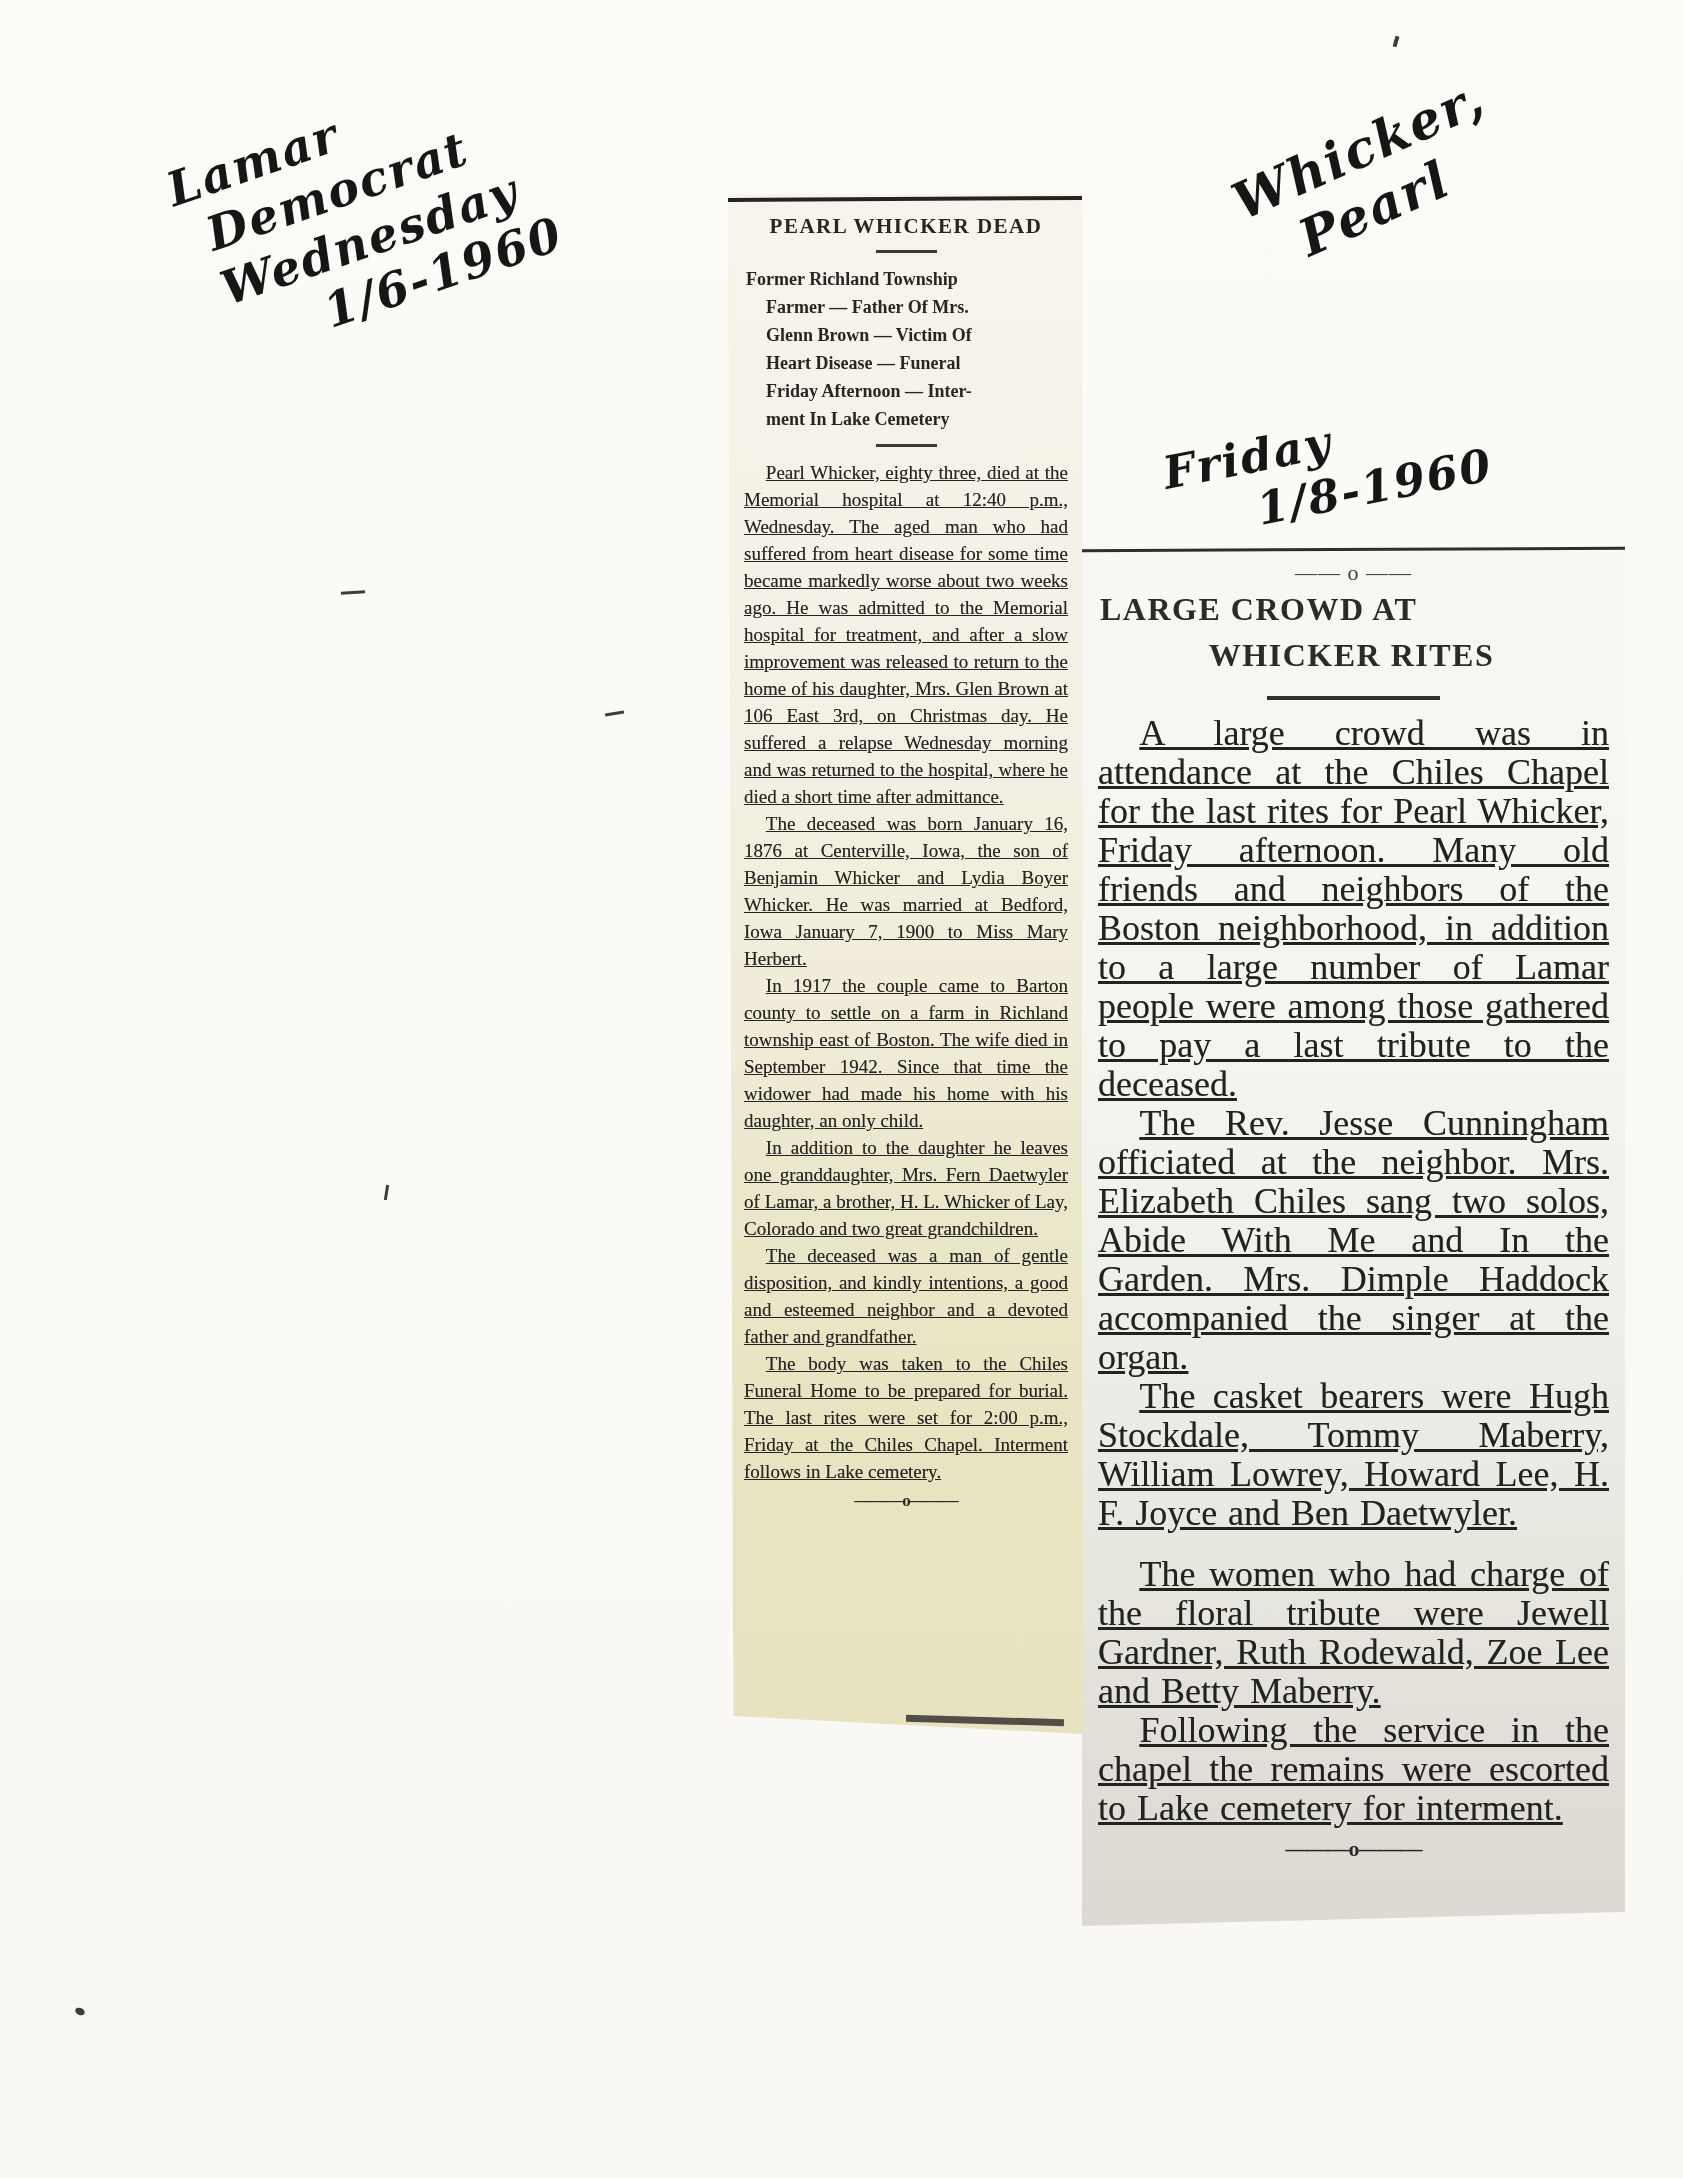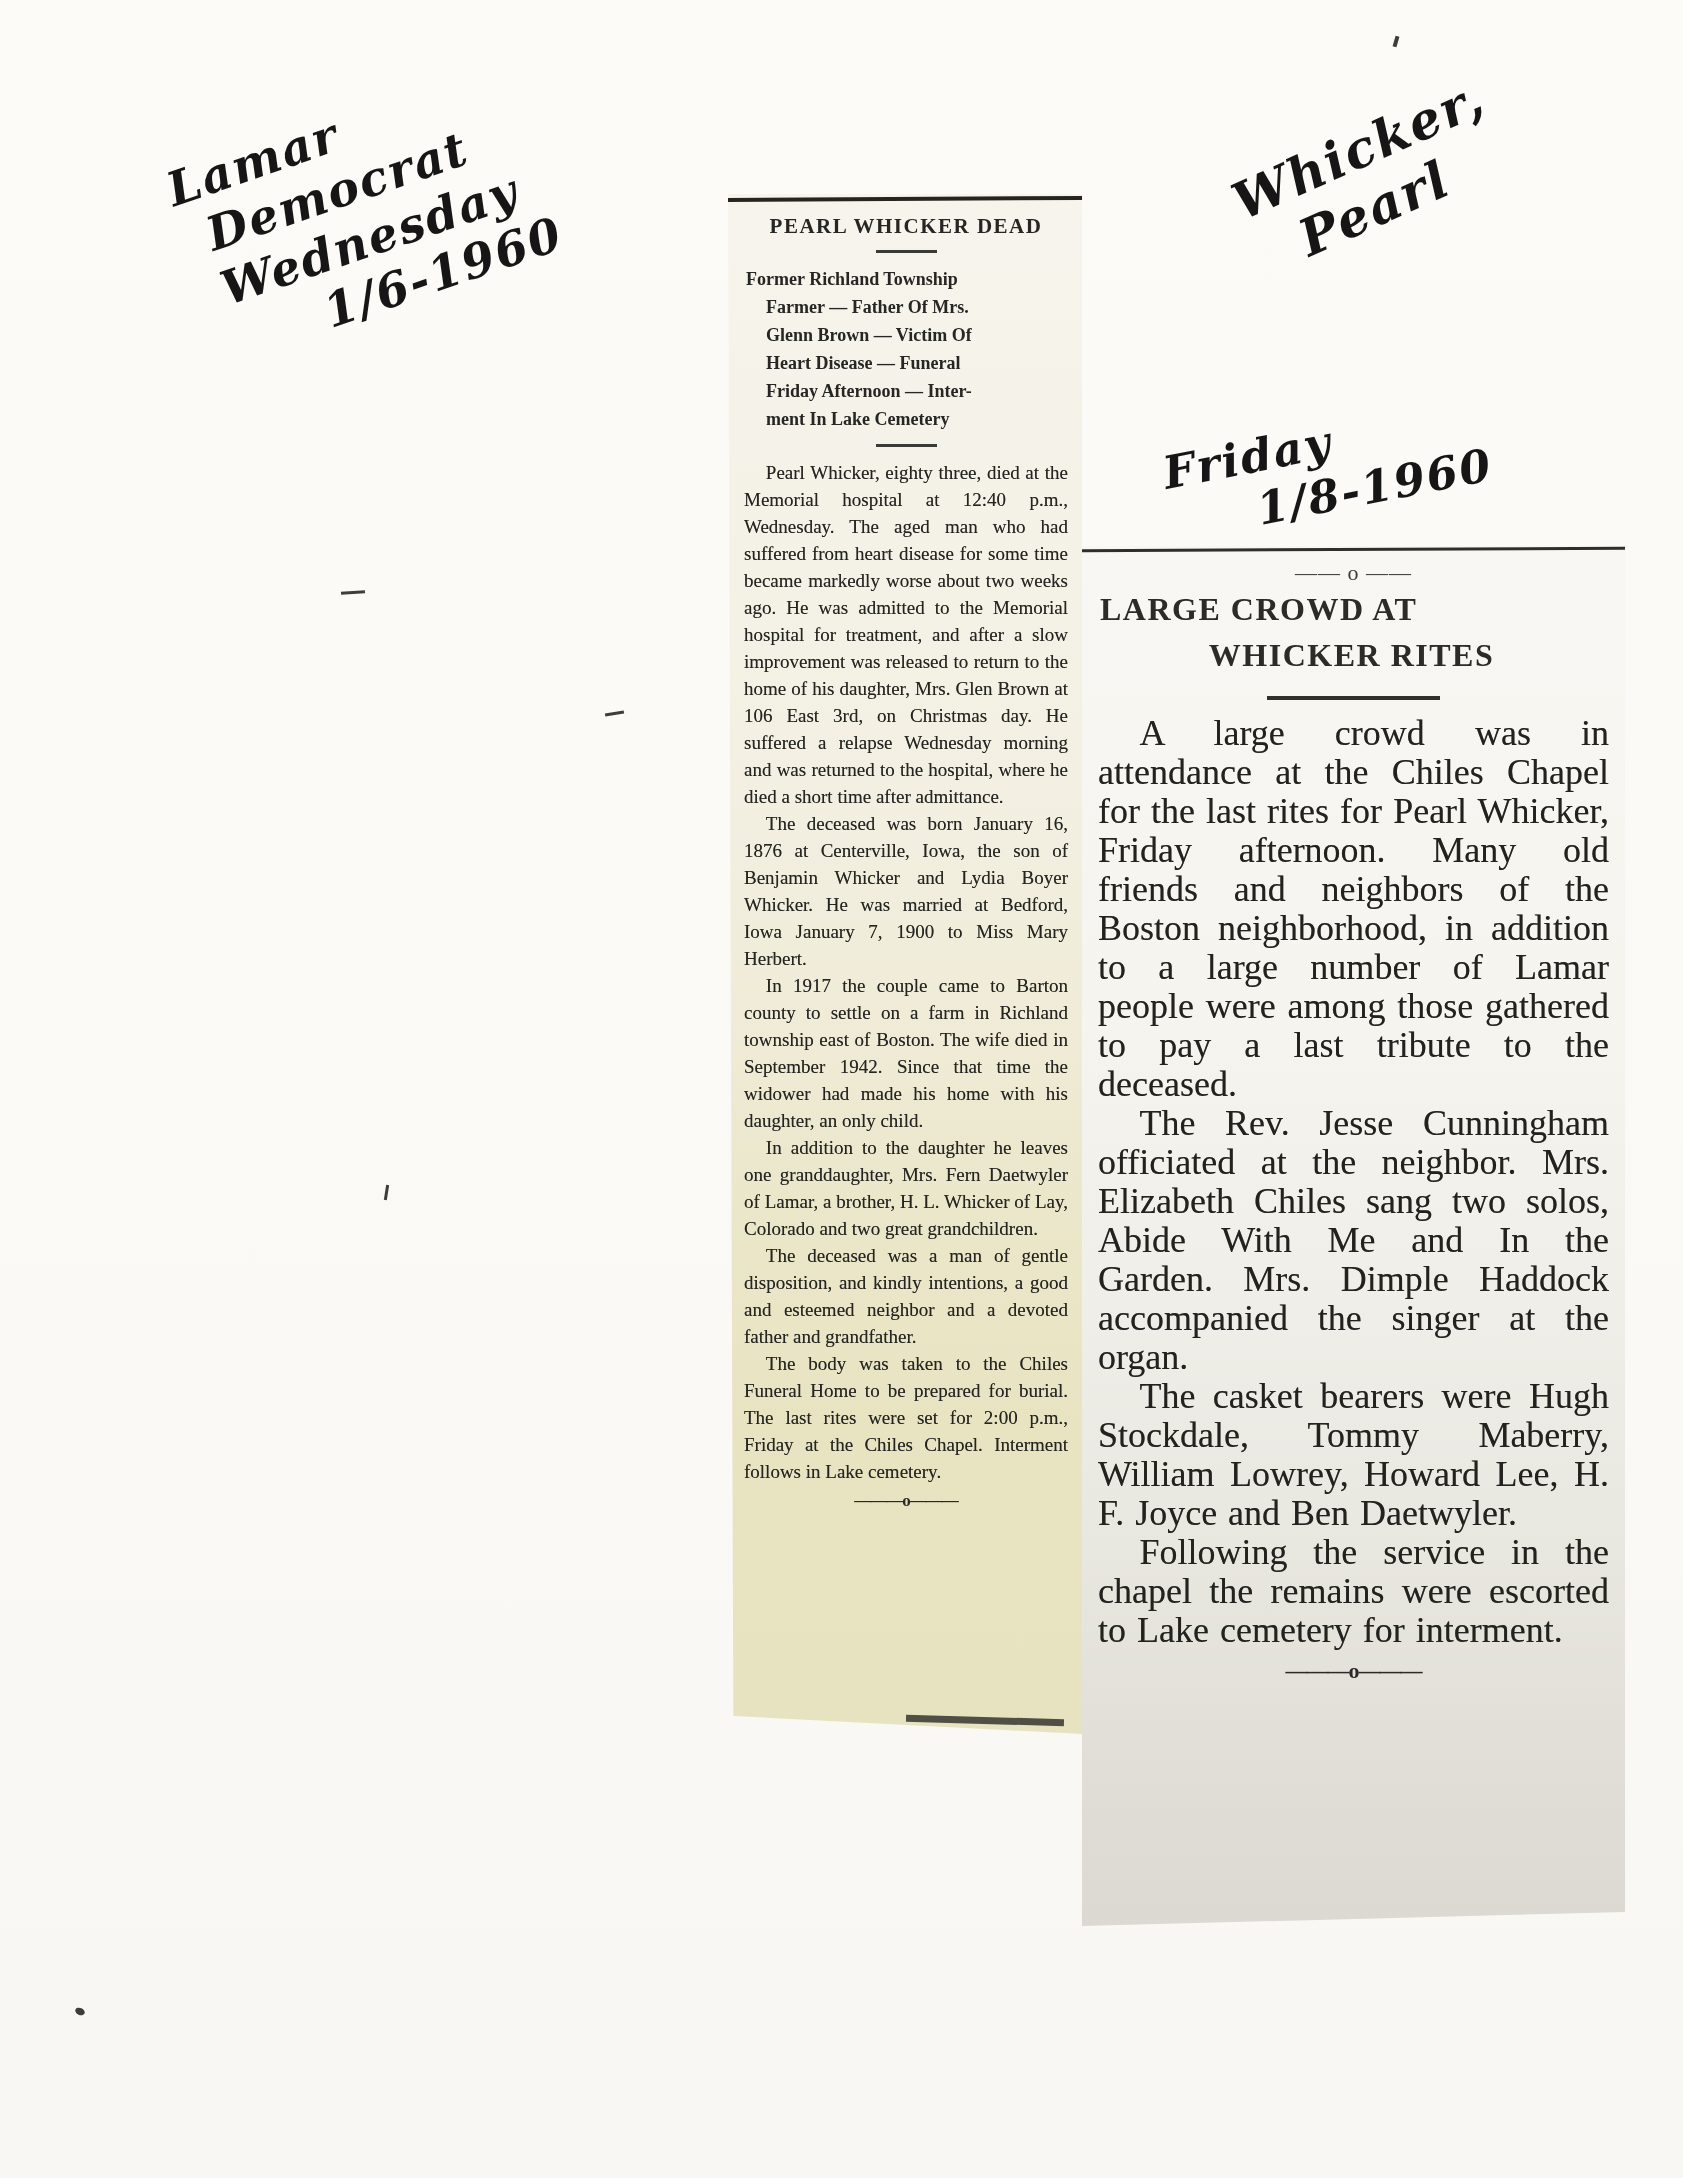--- a/index.html
+++ b/index.html
@@ -52,20 +52,21 @@
   
   .clip {
     position: absolute;
     box-sizing: border-box;
     box-shadow: 0 1px 6px rgba(60,55,40,0.18);
   }
   .clip p {
     margin: 0;
     text-align: justify;
     text-indent: 1.15em;
+    text-decoration: underline;
   }
   .end-divider {
     text-align: center;
     letter-spacing: -1px;
     color: #2a2a28;
     font-weight: bold;
   }
 
   
   .clip-1 {
@@ -219,20 +220,21 @@
   <article class="clip clip-2">
     <div class="clip2-topline"></div>
     <div class="top-divider">—— o ——</div>
     <h2 class="hl2-line1">LARGE CROWD AT</h2>
     <h2 class="hl2-line2">WHICKER RITES</h2>
     <div class="hl2-rule"></div>
     <div class="body2">
       <p>A large crowd was in attendance at the Chiles Chapel for the last rites for Pearl Whicker, Friday afternoon. Many old friends and neighbors of the Boston neighborhood, in addition to a large number of Lamar people were among those gathered to pay a last tribute to the deceased.</p>
       <p>The Rev. Jesse Cunningham officiated at the neighbor. Mrs. Elizabeth Chiles sang two solos, Abide With Me and In the Garden. Mrs. Dimple Haddock accompanied the singer at the organ.</p>
       <p>The casket bearers were Hugh Stockdale, Tommy Maberry, William Lowrey, Howard Lee, H. F. Joyce and Ben Daetwyler.</p>
+      <p class="gap-above">The women who had charge of the floral tribute were Jewell Gardner, Ruth Rodewald, Zoe Lee and Betty Maberry.</p>
       <p>Following the service in the chapel the remains were escorted to Lake cemetery for interment.</p>
     </div>
     <div class="end-divider">———o———</div>
   </article>
 
   <div class="speck speck-dash-1"></div>
   <div class="speck speck-dash-2"></div>
   <div class="speck speck-tick"></div>
   <div class="speck speck-dot"></div>
   <div class="speck speck-mark"></div>

